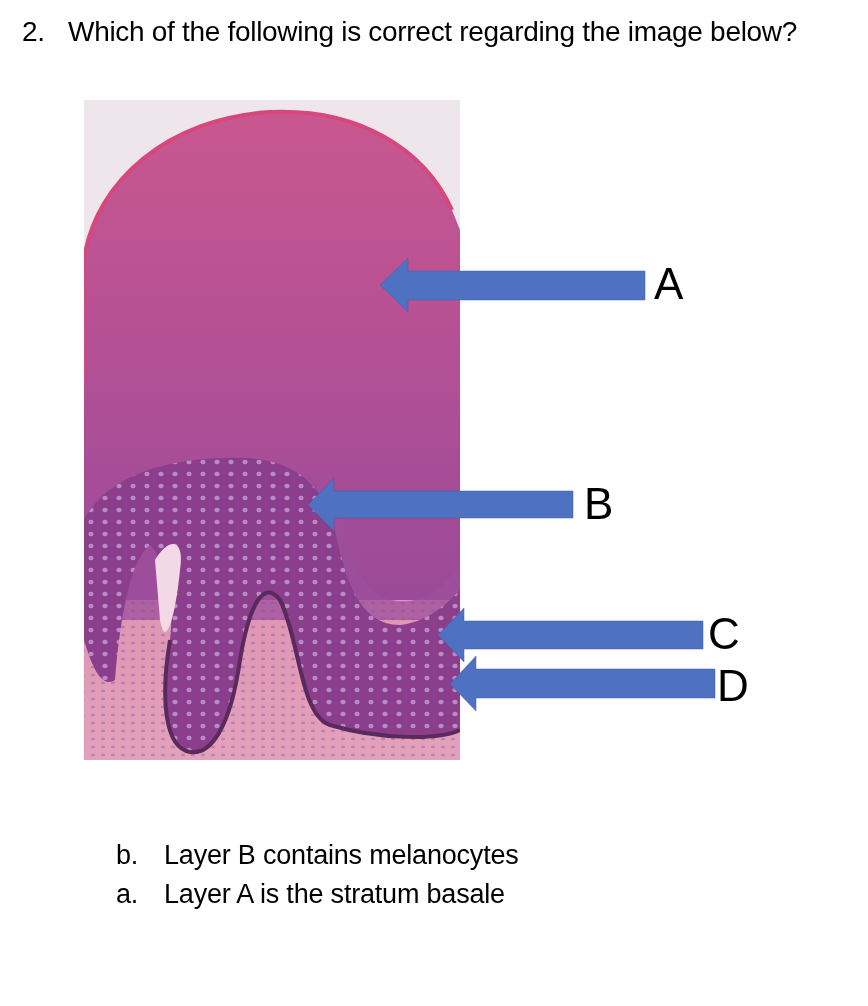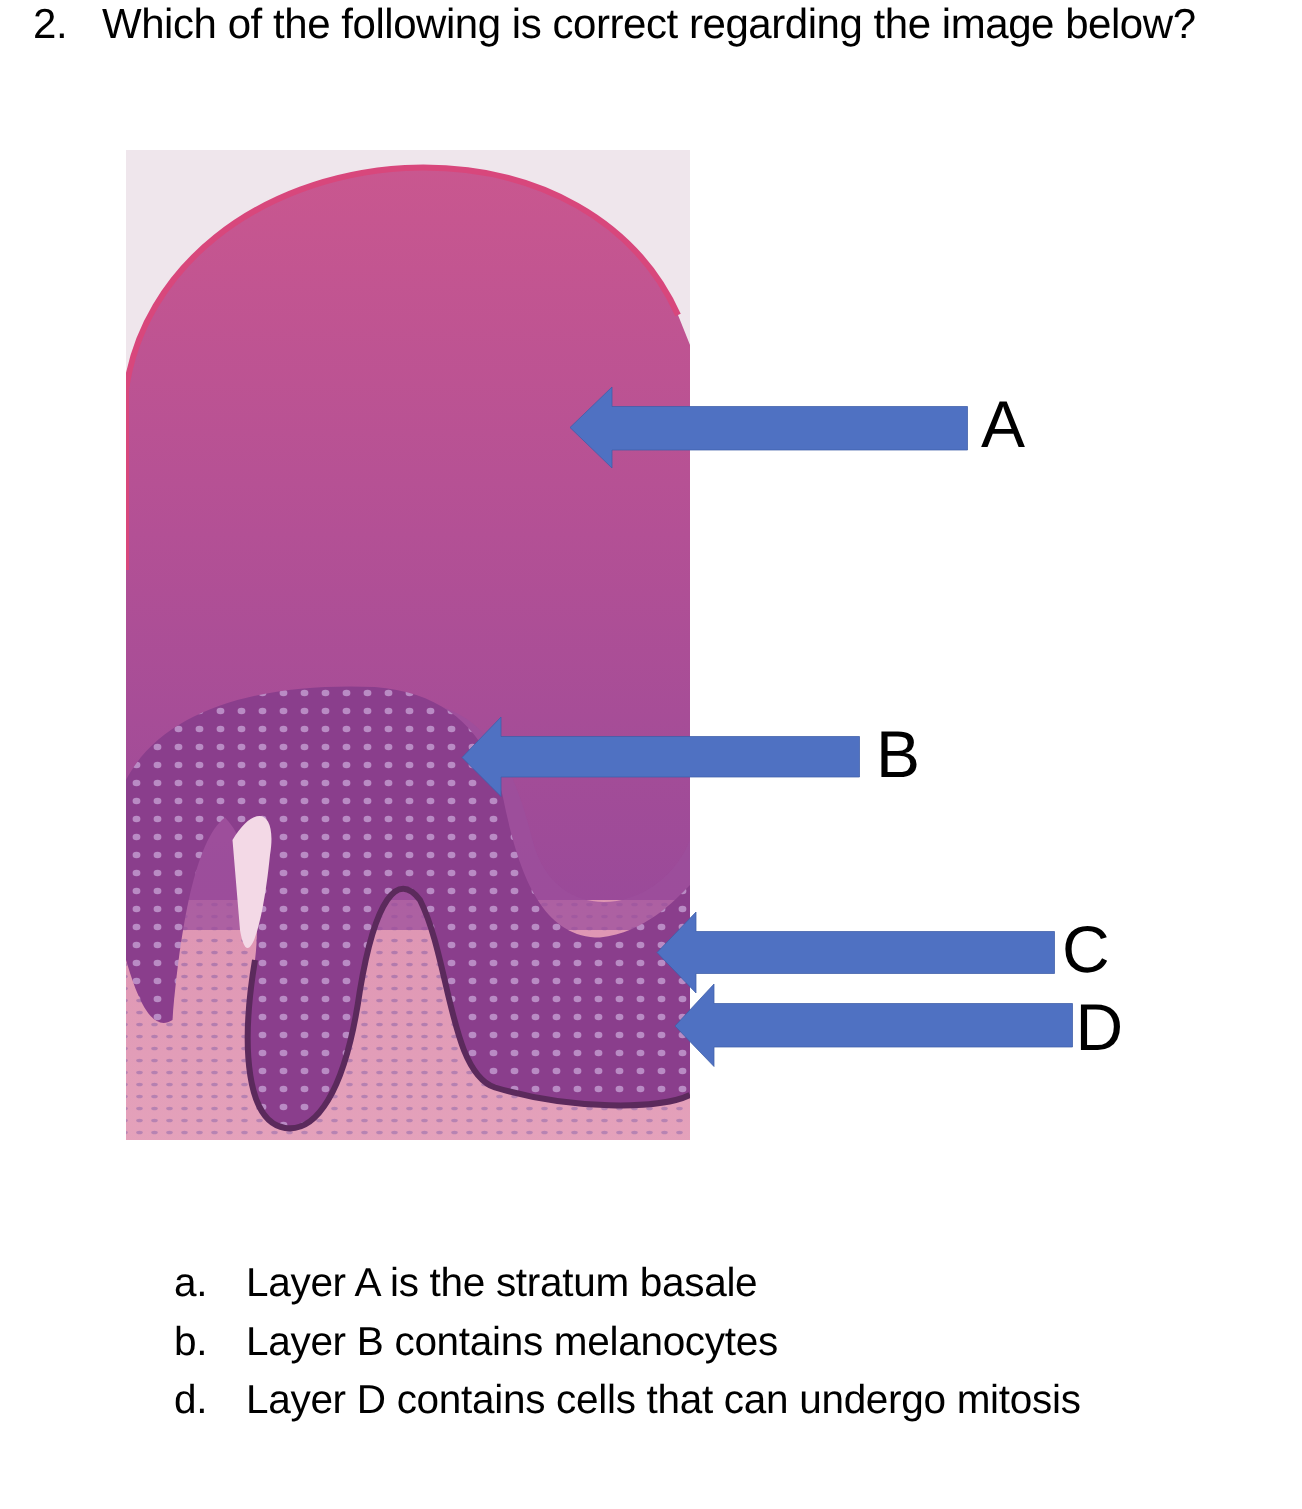--- a/index.html
+++ b/index.html
@@ -1,18 +1,18 @@
 <!DOCTYPE html>
 <html><head>
   <meta charset="utf-8">
   <style>
     html, body { margin: 0; padding: 0; background: #ffffff; }
     body { width: 868px; height: 1006px; position: relative; overflow: hidden;
            font-family: "Liberation Sans", sans-serif; color: #000; }
-    .question { position: absolute; left: 22px; top: 0; font-size: 28px; letter-spacing: -0.3px; white-space: nowrap; }
+    .question { position: absolute; left: 22px; top: 16px; font-size: 28px; letter-spacing: -0.3px; white-space: nowrap; }
     .question .num { display: inline-block; width: 46px; }
     .figure { position: absolute; left: 0; top: 0; width: 868px; height: 780px; }
     .figure svg { position: absolute; left: 0; top: 0; }
     .label { position: absolute; font-size: 44px; line-height: 1; }
     .choices { position: absolute; left: 116px; top: 840px; font-size: 27px; letter-spacing: -0.2px; }
     .choice { height: 39px; white-space: nowrap; }
     .choice .letter { display: inline-block; width: 48px; }
   </style>
 </head>
 <body>
@@ -71,16 +71,15 @@
       <path d="M450,684 L476,656 L476,669 L715,669 L715,698 L476,698 L476,711 Z"></path>
     </g>
   </svg>
   <span class="label" style="left:654px; top:262px;">A</span>
   <span class="label" style="left:584px; top:482px;">B</span>
   <span class="label" style="left:708px; top:612px;">C</span>
   <span class="label" style="left:717px; top:664px;">D</span>
 </div>
 
 <div class="choices">
+  <div class="choice"><span class="letter">b.</span><span>Layer B contains melanocytes</span></div>
   <div class="choice"><span class="letter">a.</span><span>Layer A is the stratum basale</span></div>
-  <div class="choice"><span class="letter">b.</span><span>Layer B contains melanocytes</span></div>
-  <div class="choice"><span class="letter">d.</span><span>Layer D contains cells that can undergo mitosis</span></div>
 </div>
 
 </body></html>

